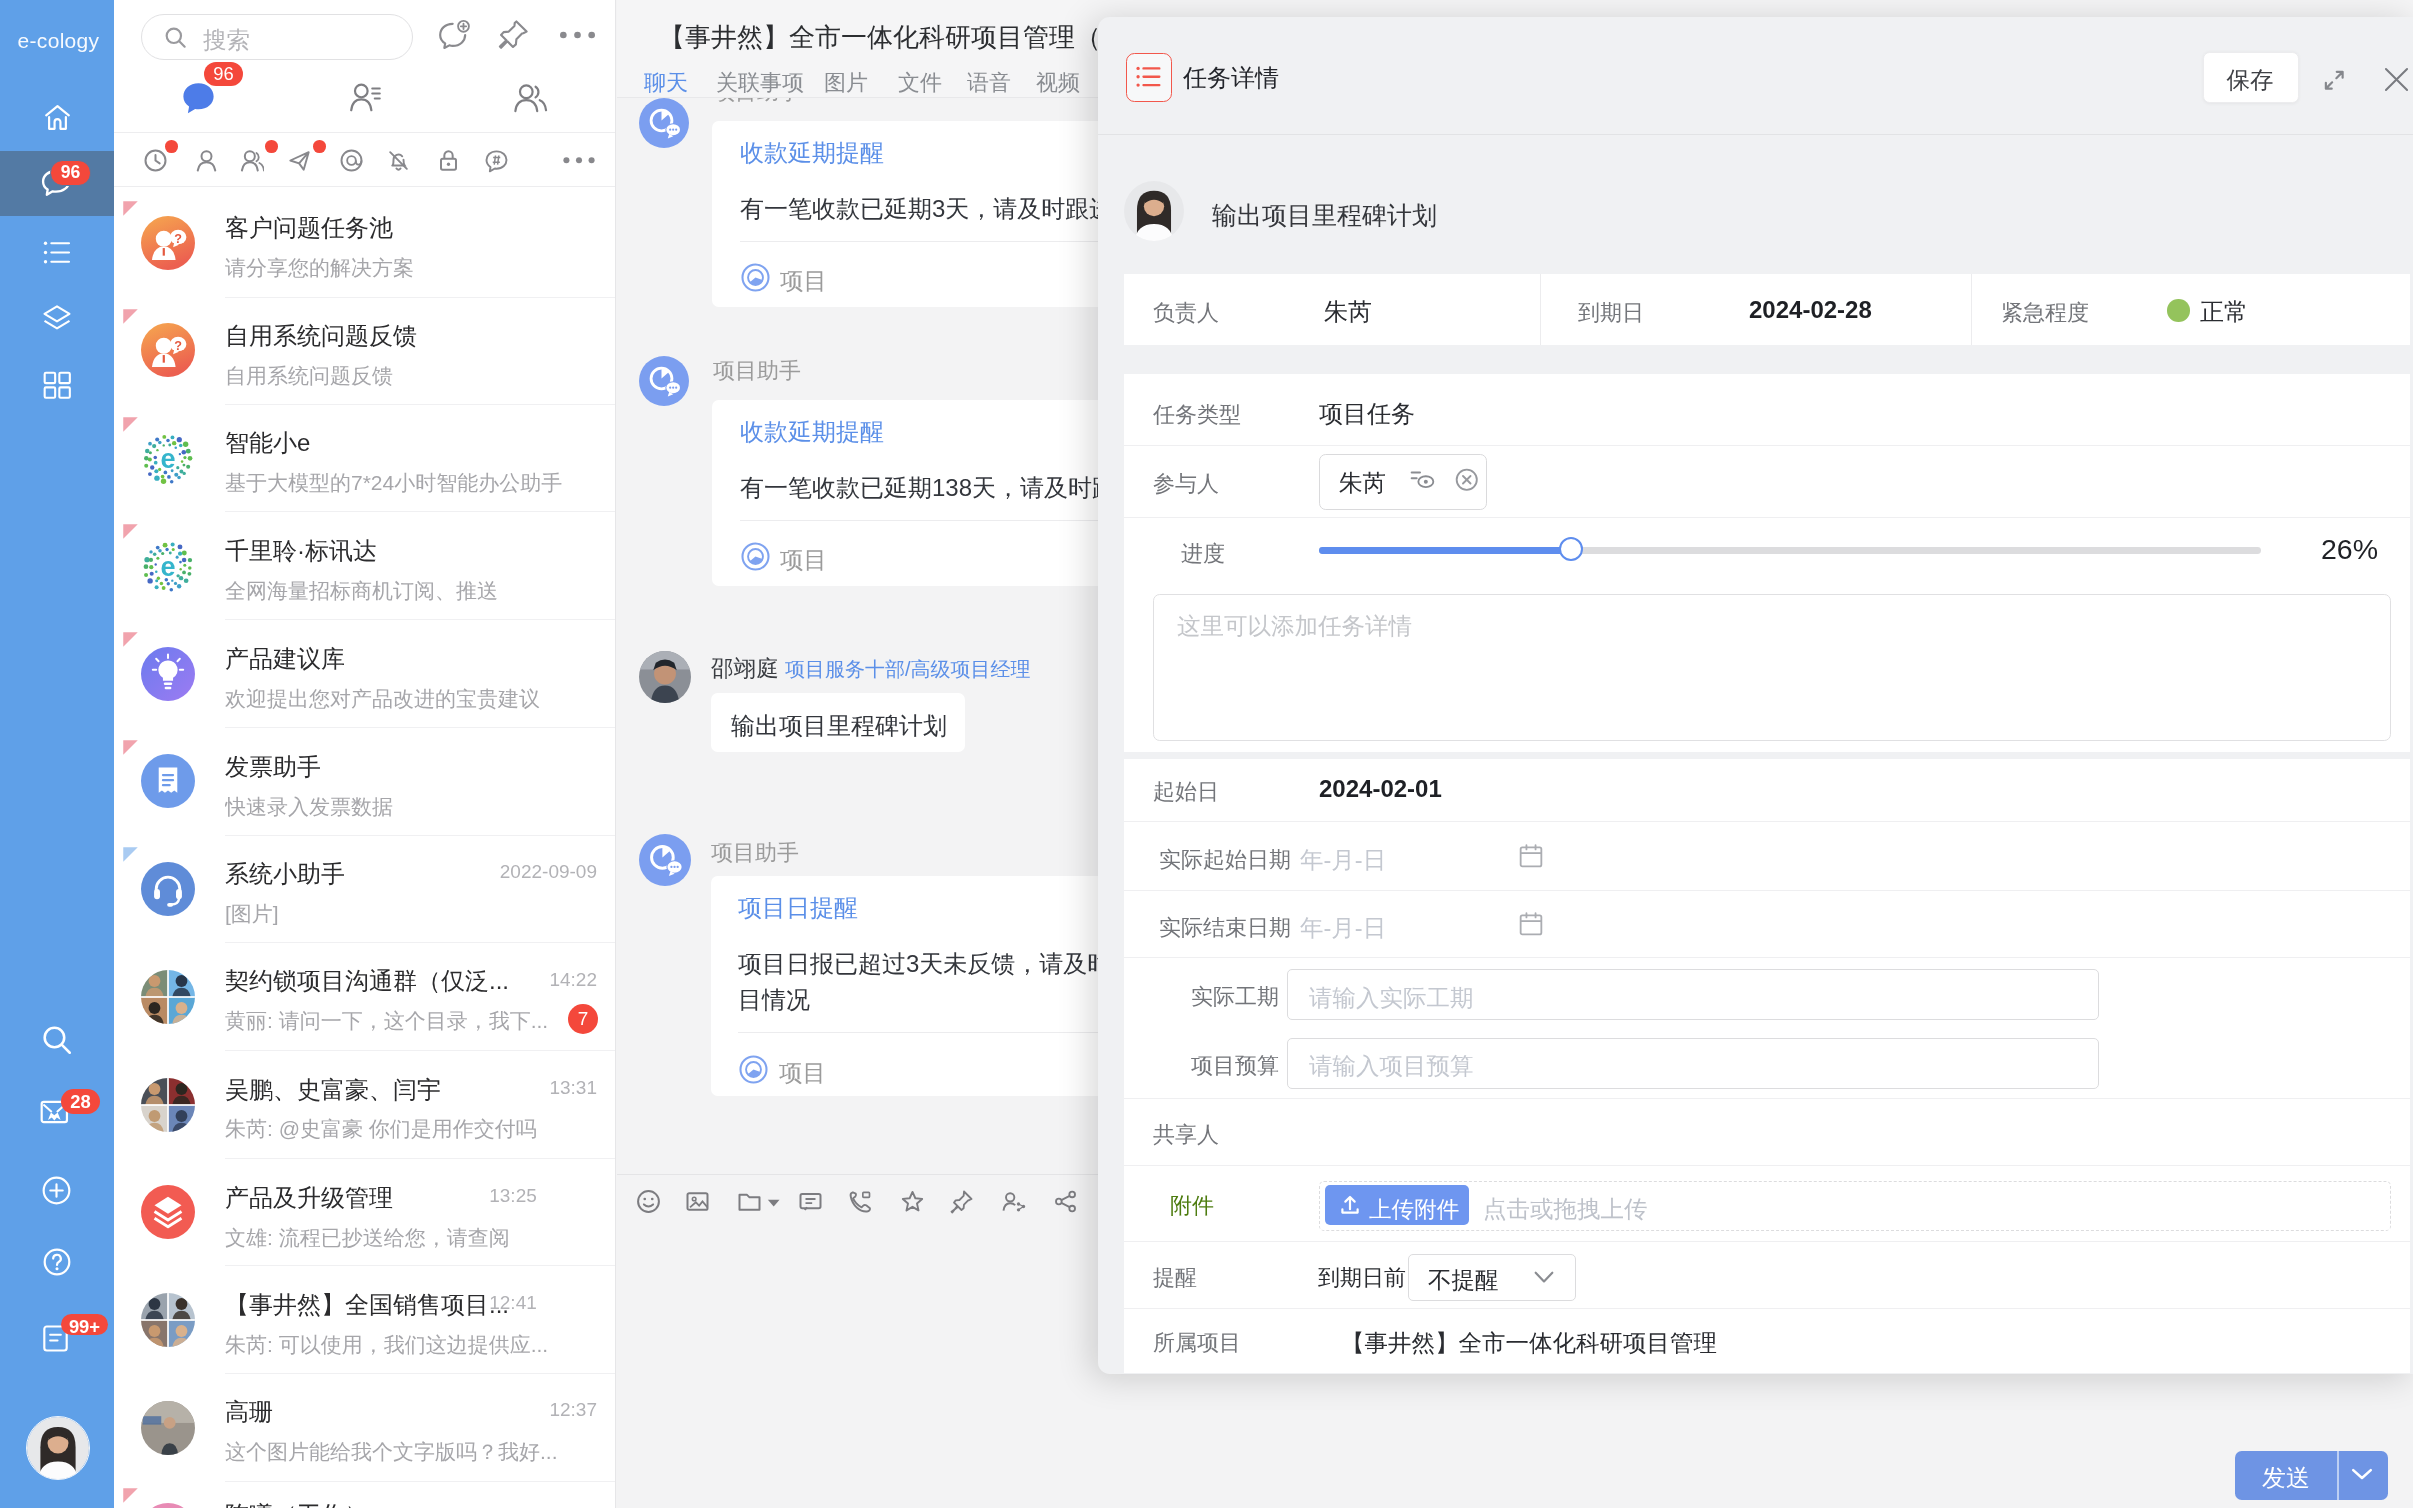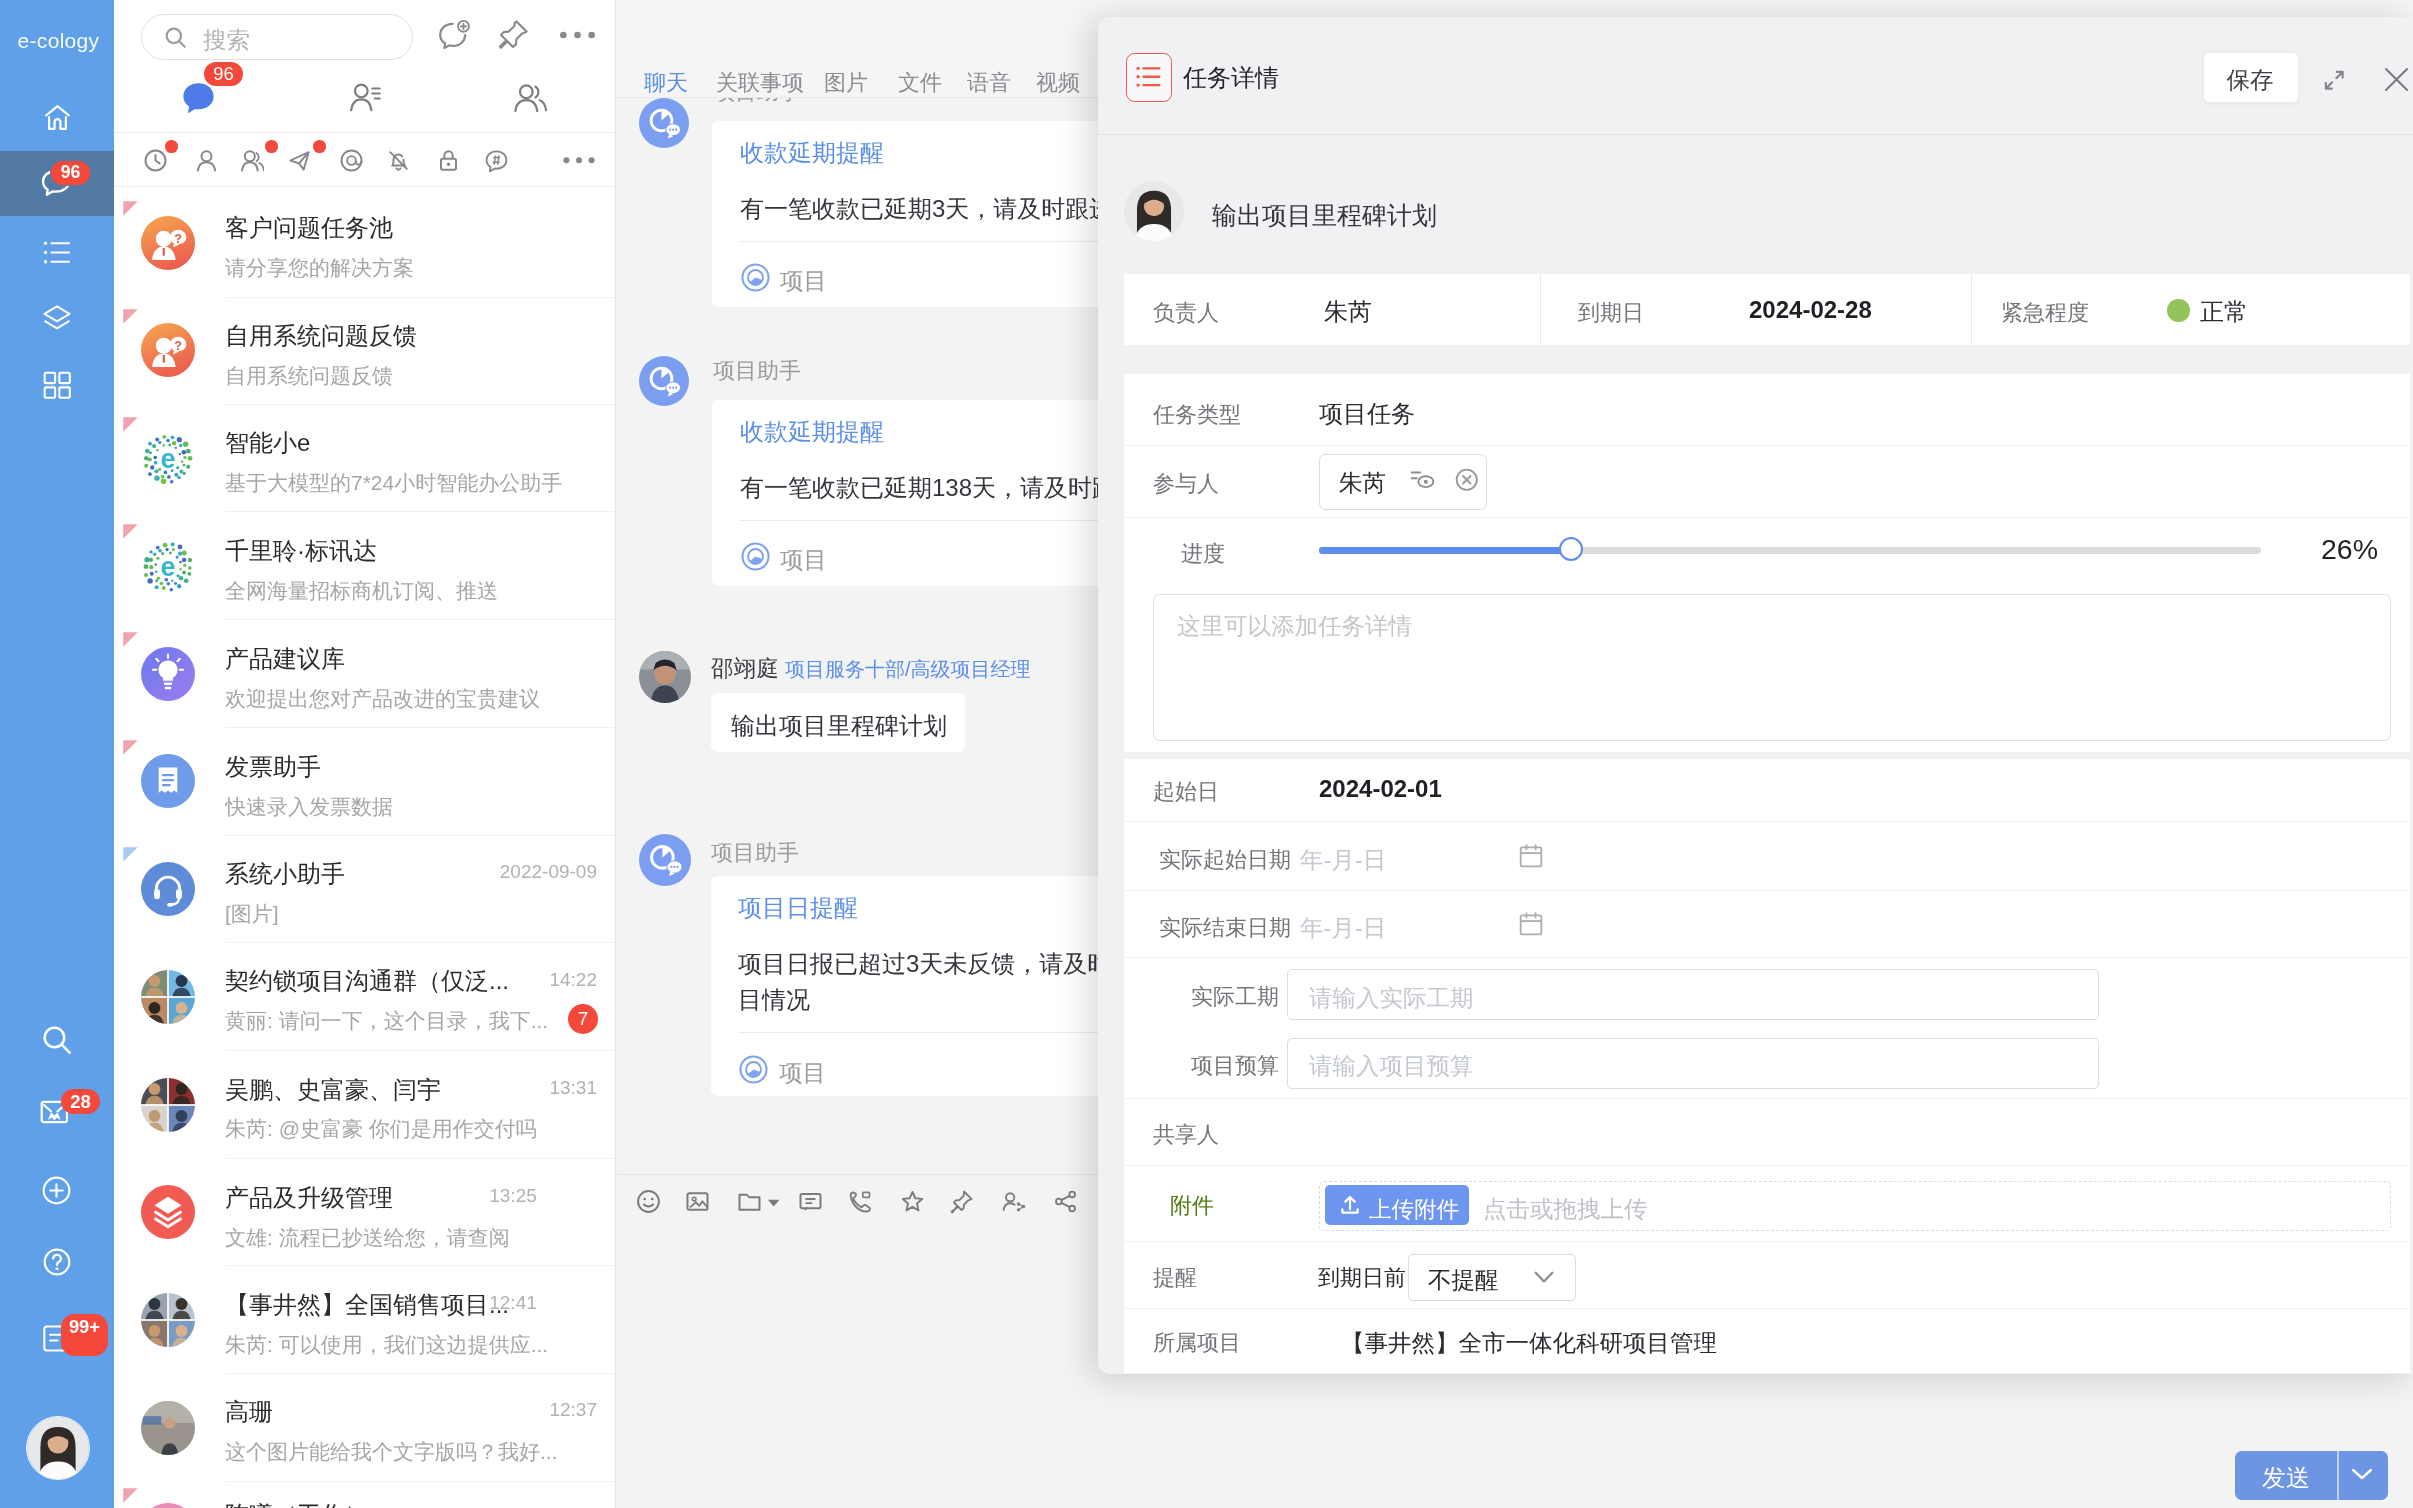--- a/index.html
+++ b/index.html
@@ -7,20 +7,21 @@
   .ab{position:absolute;}
   #app{position:relative;width:2413px;height:1508px;background:#F3F3F4;overflow:hidden;}
   svg{display:block;}
   .nw{white-space:nowrap;}
 </style>
 </head>
 <body>
 <div id="app">
 
 <div class="ab" style="left:617px;top:0;width:1797px;height:97px;background:#F5F5F6;border-bottom:0.8px solid #E8E8EA;z-index:2;"></div>
+<div class="ab nw" style="left:659px;top:20px;font-size:26px;color:#2C2E31;z-index:3;">【事井然】全市一体化科研项目管理（</div>
 <div class="ab nw" style="left:644px;top:68px;font-size:22px;color:#5B8FE8;z-index:3;">聊天</div>
 <div class="ab nw" style="left:716px;top:68px;font-size:22px;color:#8A8D92;z-index:3;">关联事项</div>
 <div class="ab nw" style="left:824px;top:68px;font-size:22px;color:#8A8D92;z-index:3;">图片</div>
 <div class="ab nw" style="left:898px;top:68px;font-size:22px;color:#8A8D92;z-index:3;">文件</div>
 <div class="ab nw" style="left:967px;top:68px;font-size:22px;color:#8A8D92;z-index:3;">语音</div>
 <div class="ab nw" style="left:1036px;top:68px;font-size:22px;color:#8A8D92;z-index:3;">视频</div>
 
 <div class="ab nw" style="left:713px;top:77px;font-size:22px;color:#9B9B9B;z-index:1;">项目助手</div>
 <div class="ab" style="left:639px;top:98px;z-index:1;">
       <svg width="50" height="50" viewBox="0 0 60 60">
@@ -735,21 +736,21 @@
 <path d="M12 12.5 a4.5 4.5 0 1 1 6.5 4 q-2 1 -2 3.5" fill="none" stroke="#FFFFFF" stroke-width="2.6" stroke-linecap="round"></path>
 <circle cx="16.5" cy="24.5" r="1.8" fill="#FFFFFF"></circle>
         </svg>
       </div>
 <div class="ab" style="left:41px;top:1324px;">
         <svg width="29" height="29" viewBox="0 0 35 35">
 <rect x="4" y="3" width="27" height="29" rx="3" fill="none" stroke="#FFFFFF" stroke-width="2.6"></rect>
 <path d="M11 13 h13 M11 20 h9" stroke="#FFFFFF" stroke-width="2.4" stroke-linecap="round"></path>
         </svg>
       </div>
-<div class="ab" style="left:61px;top:1314px;width:47px;height:42px;background:#F4483B;border-radius:13.4px;color:#fff;font-size:18.4px;font-weight:bold;text-align:center;line-height:26px;">99+</div>
+<div class="ab" style="left:61px;top:1314px;width:47px;height:21px;background:#F4483B;border-radius:13.4px;color:#fff;font-size:18.4px;font-weight:bold;text-align:center;line-height:26px;">99+</div>
 <div class="ab" style="left:26px;top:1416px;width:62px;height:62px;border-radius:50%;border:1.7px solid rgba(255,255,255,0.9);overflow:hidden;">
 <svg width="62" height="62" viewBox="0 0 74 74">
           <rect width="74" height="74" fill="#E7E8EA"></rect>
 <path d="M16 66 V36 Q16 12 37 12 Q58 12 58 36 V66 Z" fill="#2F2A28"></path>
 <circle cx="37" cy="31" r="12.5" fill="#DCAE8E"></circle>
 <path d="M25 28 q12-10 24 0 l-2-8 q-10-7 -20 0 z" fill="#2F2A28"></path>
 <path d="M13 74 q3-21 24-21 q21 0 24 21 z" fill="#FCFCFD"></path>
 </svg>
       </div>
 </div>

